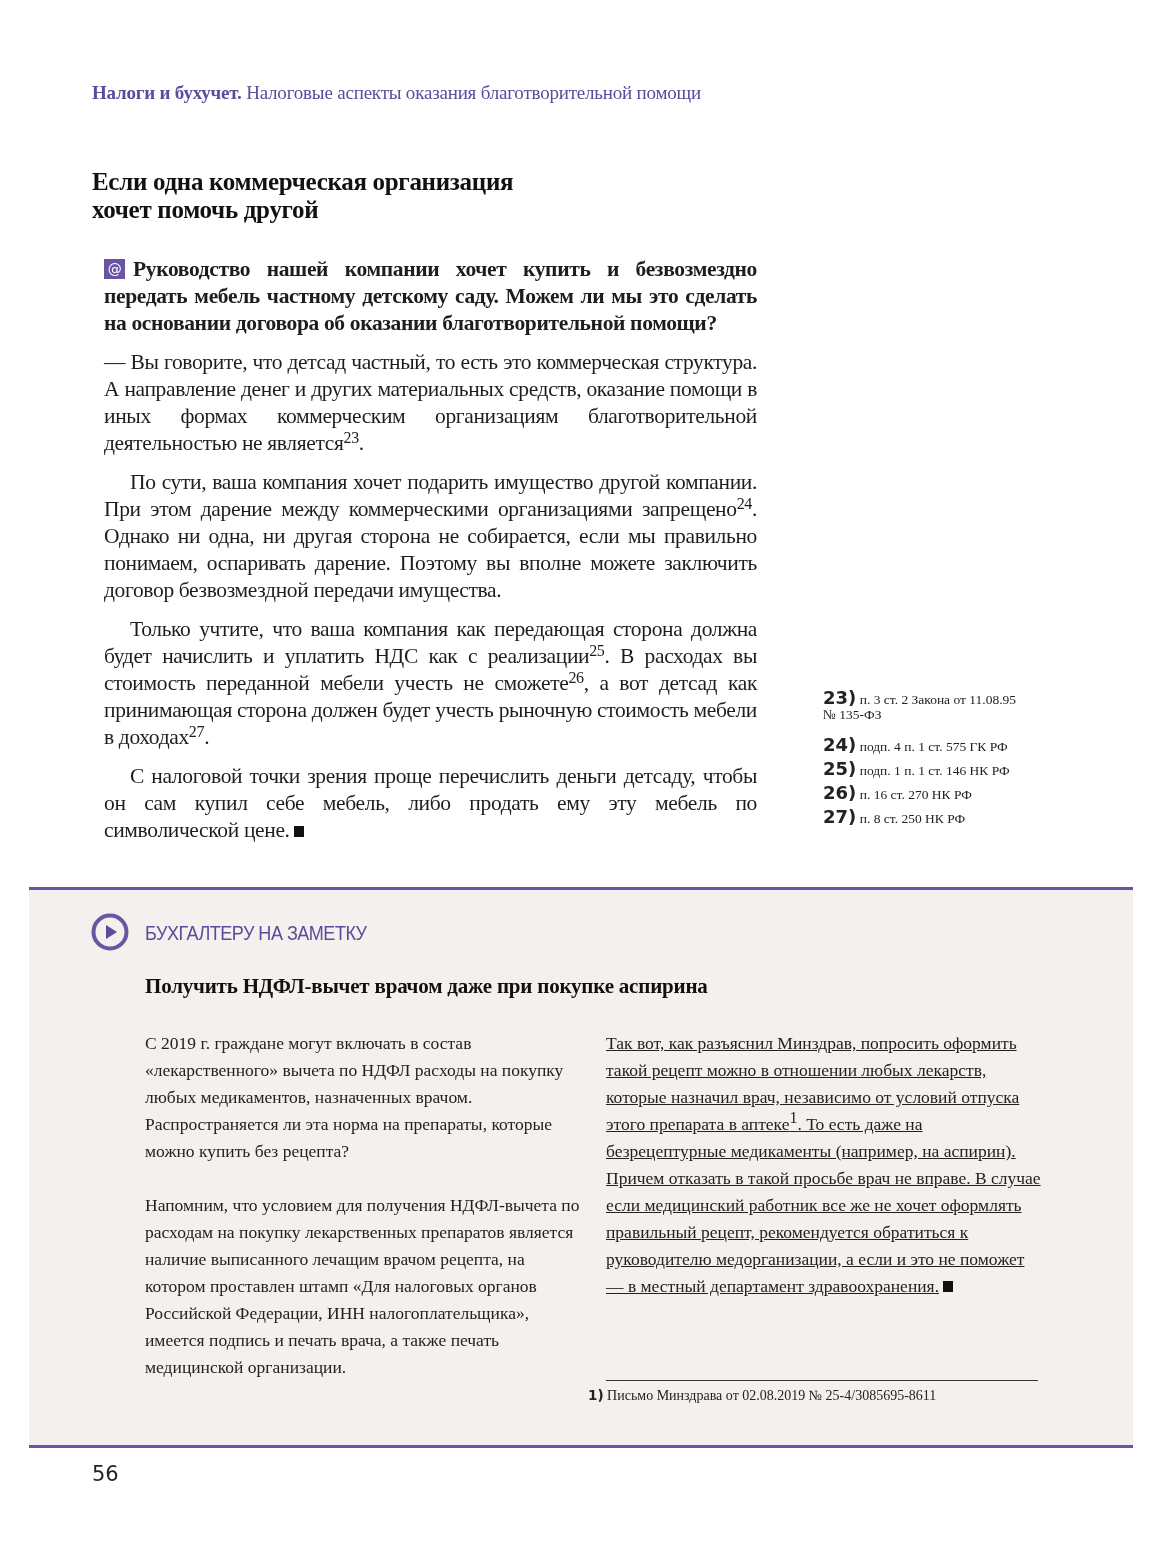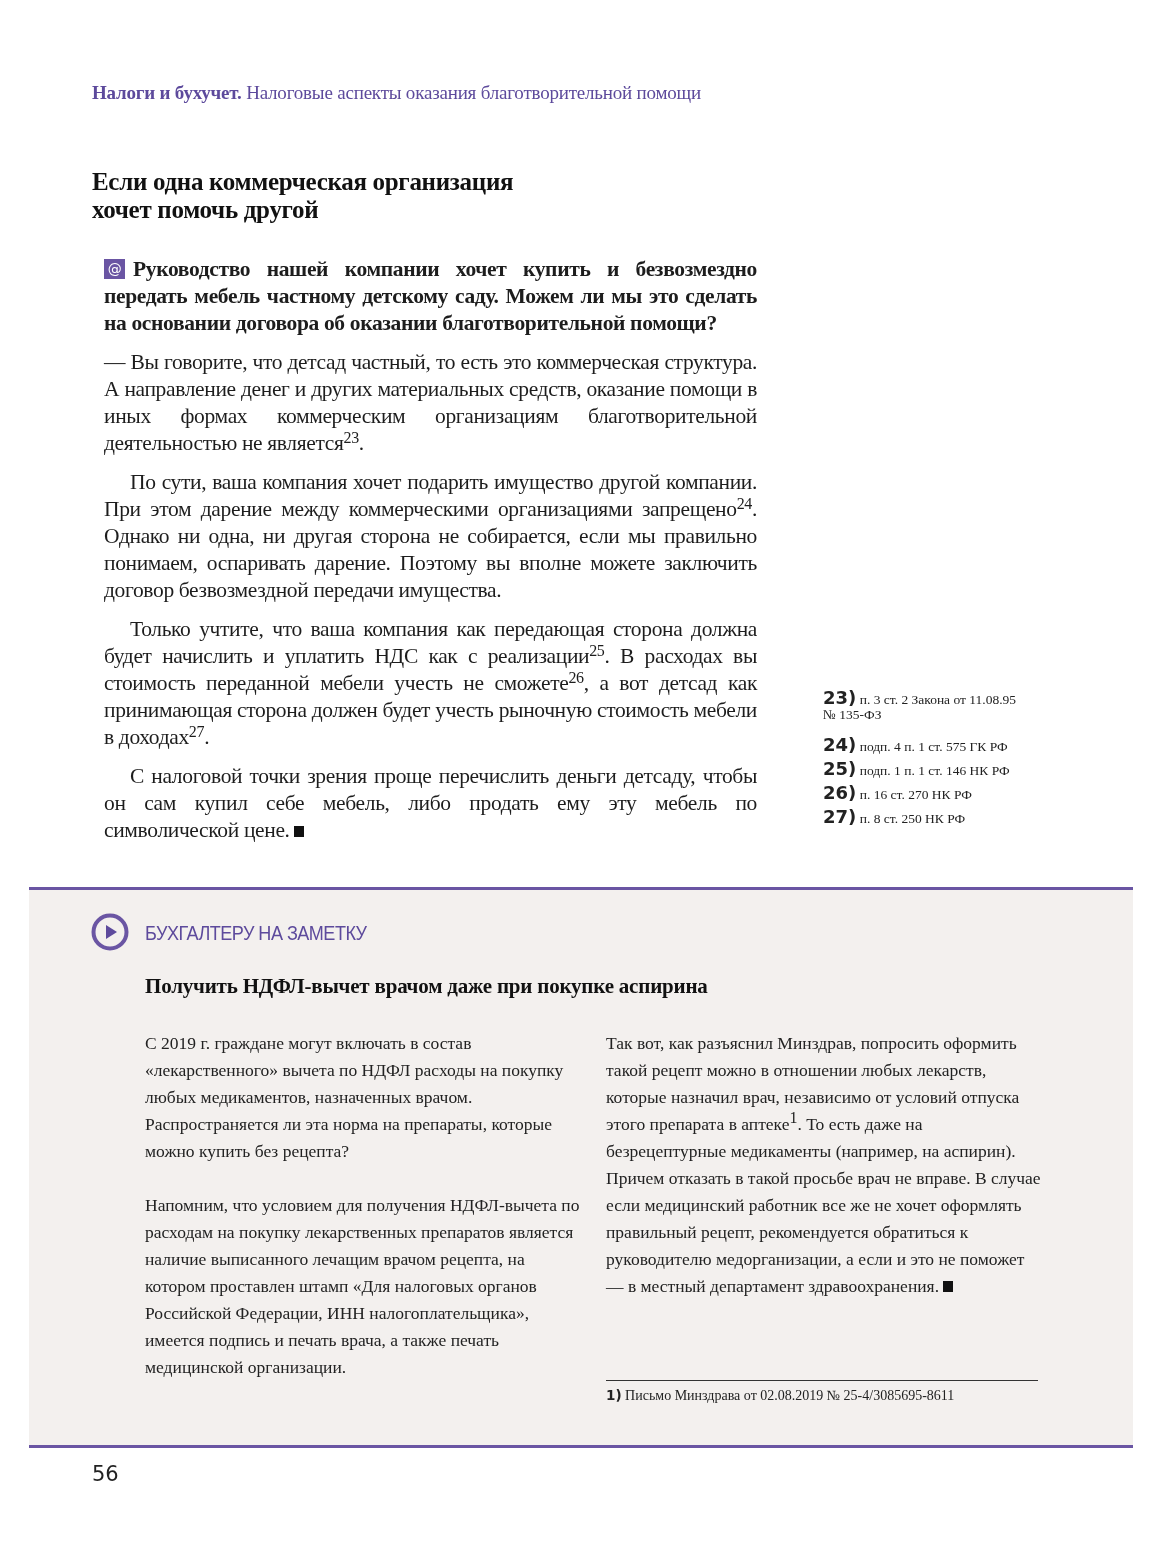--- a/index.html
+++ b/index.html
@@ -29,23 +29,23 @@
   .note-box { left:29px; top:887px; width:1104px; height:555px; background:#f3f0ee;
               border-top:3px solid #6a55a3; border-bottom:3px solid #6a55a3; }
   .play-icon { left:91px; top:913px; width:38px; height:38px; }
   .note-label { left:145px; top:921px; font-family:"Liberation Sans", sans-serif; font-size:21px; color:#5d4a9c;
                 letter-spacing:-0.6px; transform:scaleX(0.86); transform-origin:left center; white-space:nowrap; }
   .note-title { left:145px; top:974px; font-size:21px; font-weight:bold; color:#111; white-space:nowrap; letter-spacing:-0.2px; }
   .note-col { font-size:17.5px; line-height:27px; color:#222; width:440px; }
   .note-col p { margin:0; }
   .note-col .gap { height:27px; }
   .col-left { left:145px; top:1030px; }
-  .col-right { left:606px; top:1030px; }
+  .col-right { left:606px; top:1030px;text-decoration:underline; }
   .note-fn-rule { left:606px; top:1380px; width:432px; height:1px; background:#333; }
-  .note-fn { left:606px; top:1387px; font-size:14px; color:#222; white-space:nowrap; }
+  .note-fn { left:588px; top:1387px; font-size:14px; color:#222; white-space:nowrap; }
   .note-fn b { font-family:"DejaVu Sans", sans-serif; font-size:13.5px; }
 
   .page-number { left:92px; top:1462px; font-family:"DejaVu Sans", sans-serif; font-size:21px; color:#222; }
 </style>
 </head>
 <body>
 
 <div class="abs running-head">
   <b>Налоги и бухучет.</b>
   <span>Налоговые аспекты оказания благотворительной помощи</span>

